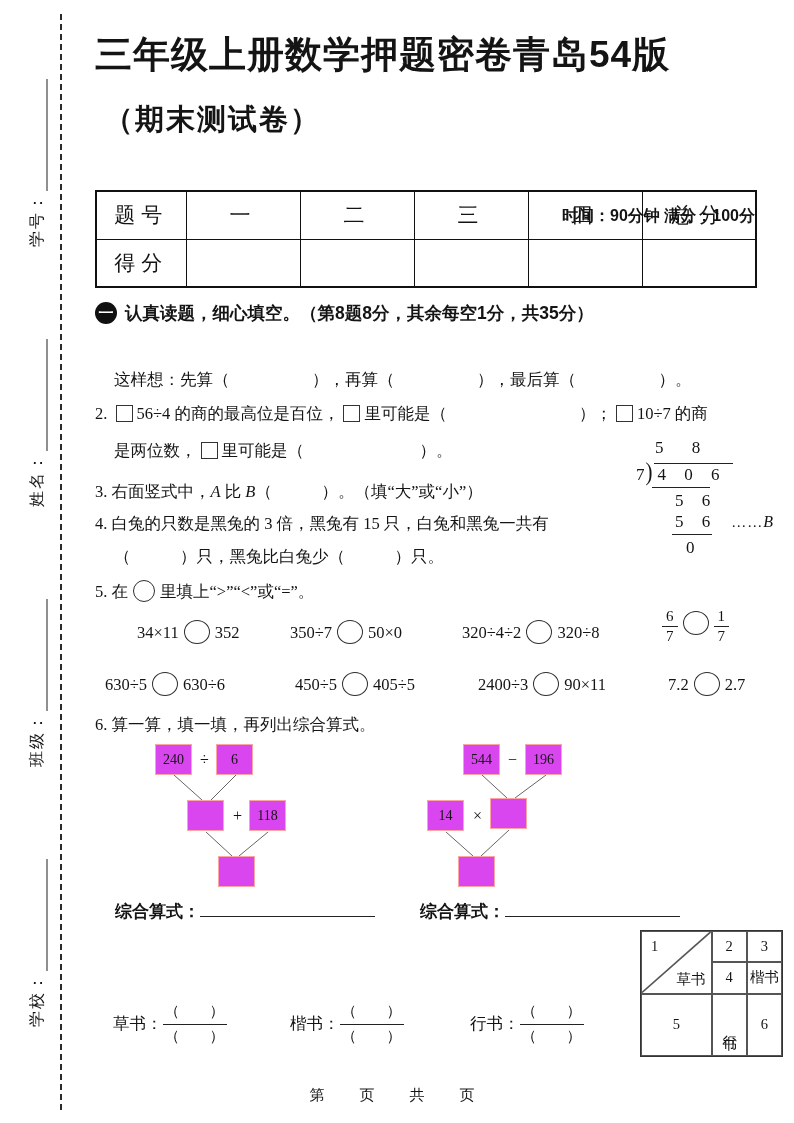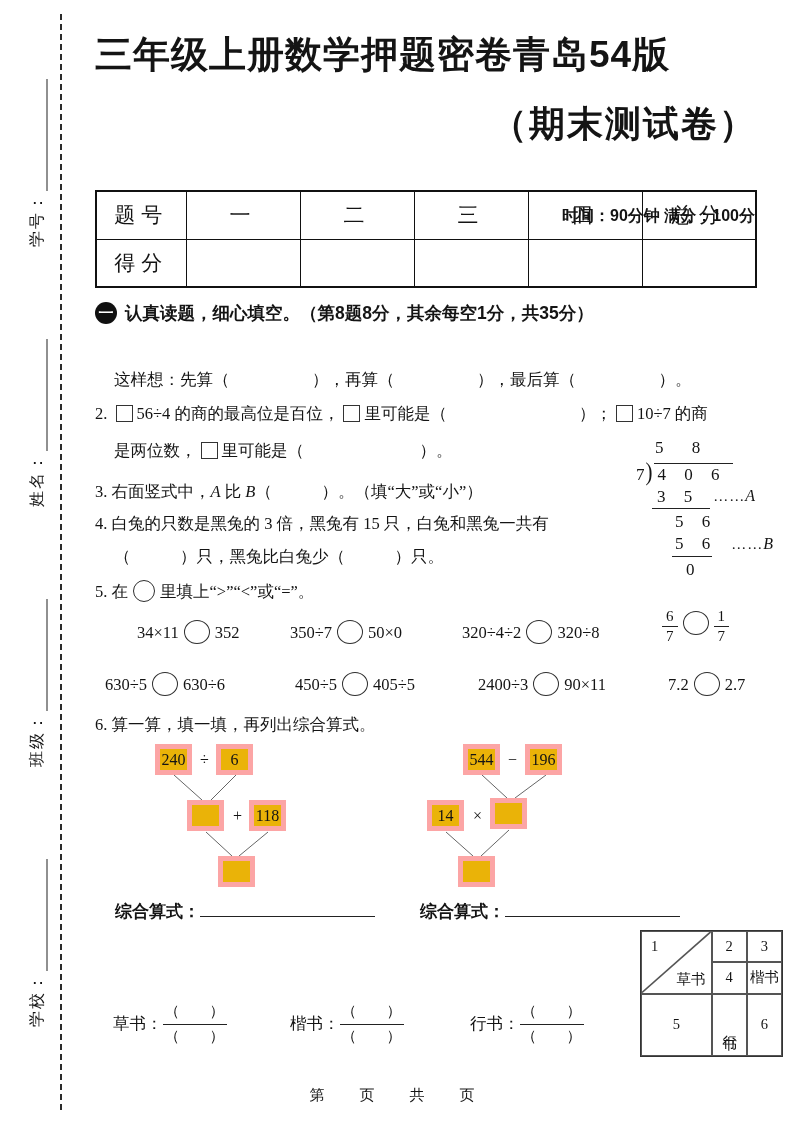--- a/index.html
+++ b/index.html
@@ -17,23 +17,23 @@
   }
   .side-line { display:inline-block; width:112px; border-bottom:1.6px solid #222; height:14px; margin-left:2px; }
   .sf-1 { top:163px; } .sf-2 { top:423px; } .sf-3 { top:683px; } .sf-4 { top:943px; }
   
   .title {
     position:absolute; top:30px; left:95px; width:660px; text-align:left;
     font-family:"Liberation Sans","DejaVu Sans",sans-serif; font-weight:bold;
     font-size:37px; letter-spacing:1px; white-space:nowrap;
   }
   .subtitle {
-    position:absolute; top:100px; left:97px; width:660px; text-align:right;
+    position:absolute; top:100px; left:104px; width:660px; text-align:left;
     font-family:"Liberation Sans","DejaVu Sans",sans-serif; font-weight:bold;
-    font-size:36px; letter-spacing:2px;
+    font-size:29px; letter-spacing:2px;
   }
   .meta {
     position:absolute; top:162px; left:95px; width:660px; text-align:right;
     font-family:"Liberation Sans","DejaVu Sans",sans-serif; font-weight:bold; font-size:16px;margin-top:44px;
   }
   
   .score-table { position:absolute; top:190px; left:95px; border-collapse:collapse; table-layout:fixed; }
   .score-table td {
     border:1.6px solid #111; height:48px; text-align:center; vertical-align:middle;
     font-size:21px; letter-spacing:6px;
@@ -80,22 +80,22 @@
   .dv-rule { border-top:1.5px solid #222; margin:1px 0 2px; }
   .rule-1 { width:58px; margin-left:24px; }
   .dv-sub2 { margin-left:47px; letter-spacing:7px; }
   .dv-sub3 { margin-left:47px; letter-spacing:7px; }
   .rule-2 { width:40px; margin-left:44px; }
   .dv-rem { margin-left:58px; }
   
   .diagram { position:absolute; width:240px; height:160px; }
   .dg-left { left:150px; top:738px; } .dg-right { left:420px; top:738px; }
   .dg-box {
-    position:absolute; border:5px solid #fca5a5; width:37px; height:31px;
-    display:flex; align-items:center; justify-content:center; font-size:16px; background:#eab308;
+    position:absolute; border:1px solid #fca5a5; width:37px; height:31px;
+    display:flex; align-items:center; justify-content:center; font-size:14px; background:#d946ef;
   }
   .dg-op { position:absolute; font-size:16px; }
   .dg-svg { position:absolute; left:0; top:0; width:240px; height:160px; }
   .expr-line { position:absolute; top:900px; font-size:17px; font-weight:bold; font-family:"Liberation Sans","DejaVu Sans",sans-serif; }
   .expr-rule { display:inline-block; width:175px; border-bottom:1.5px solid #222; height:14px; }
   
   .frac-blank { position:absolute; top:1002px; font-size:16.5px; display:flex; align-items:center; }
   .fb-frac { display:inline-block; text-align:center; font-size:15px; line-height:1.3; }
   .fb-n { display:block; border-bottom:1.4px solid #222; padding:0 2px 2px; }
   .fb-d { display:block; padding-top:2px; }
@@ -191,24 +191,20 @@
   </div>
   <div class="q-line q-indent" style="top:546px;">（　　　）只，黑兔比白兔少（　　　）只。</div>
 
   <div class="division">
     <div class="dv-quot">5 8</div>
     <div class="dv-row">
       <span class="dv-divisor">7</span>
       <span class="dv-bracket">)</span>
       <span class="dv-dividend">4 0 6</span>
     </div>
-    <div class="dv-line">
-      <span class="dv-sub1">3 5</span>
-      <span class="dv-lab"><span>……</span><i class="var">A</i></span>
-    </div>
     <div class="dv-rule rule-1"></div>
     <div class="dv-sub2">5 6</div>
     <div class="dv-line">
       <span class="dv-sub3">5 6</span>
       <span class="dv-lab"><span>……</span><i class="var">B</i></span>
     </div>
     <div class="dv-rule rule-2"></div>
     <div class="dv-rem">0</div>
   </div>
 

